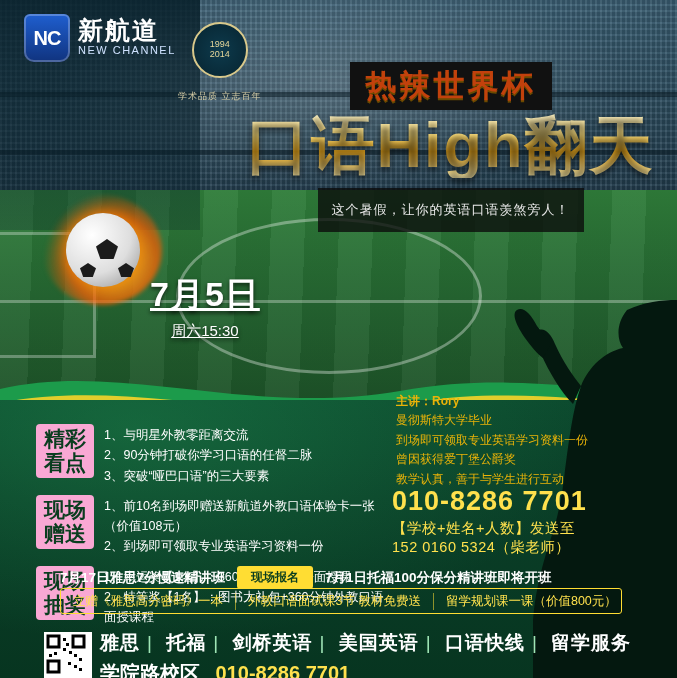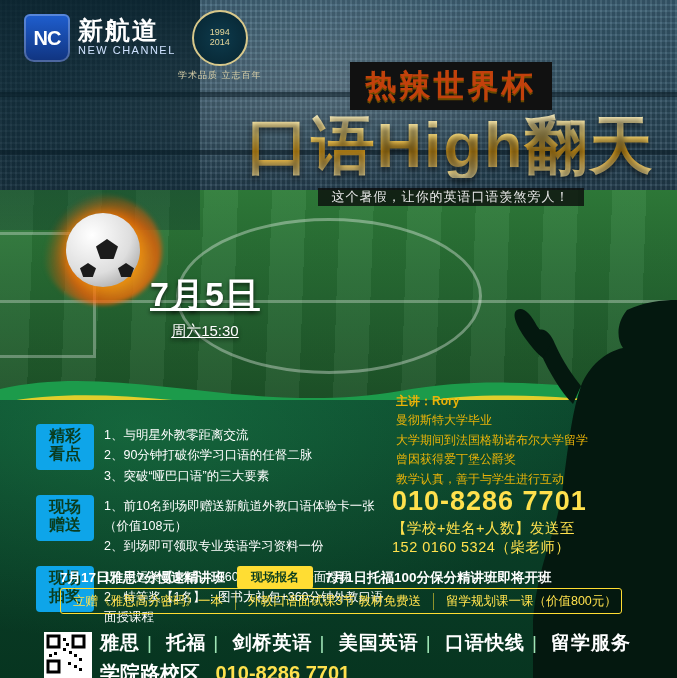--- a/index.html
+++ b/index.html
@@ -72,21 +72,21 @@
   .logo-nc{position:absolute;left:24px;top:14px;display:flex;align-items:center;gap:8px;}
   .nc-badge{
     width:46px;height:48px;background:linear-gradient(180deg,#1f5fd0,#10337e);
     border-radius:6px 6px 10px 10px;color:#fff;display:flex;align-items:center;justify-content:center;
     font-weight:bold;font-size:20px;letter-spacing:-1px;box-shadow:0 0 0 2px rgba(255,255,255,.25) inset;
   }
   .nc-text-cn{color:#fff;font-size:25px;font-weight:bold;letter-spacing:2px;line-height:1;}
   .nc-text-en{color:#cfe2ff;font-size:11px;letter-spacing:1.5px;line-height:1.4;}
   .logo-anniv{position:absolute;left:178px;top:10px;text-align:center;color:#e8e2c6;}
   .anniv-circle{
-    width:52px;height:52px;border-radius:50%;border:2px solid #d9c98b;margin:0 auto;
+    width:52px;height:52px;border-radius:50%;border:2px solid #d9c98b;margin:12px auto;
     display:flex;flex-direction:column;align-items:center;justify-content:center;
     background:radial-gradient(circle,#0d3a4c,#072430);
   }
   .anniv-y{font-size:9px;color:#e6d79a;line-height:1.1;}
   .anniv-sub{font-size:9px;color:#d8cfa8;margin-top:3px;letter-spacing:1px;}
 
   
   .headline-wrap{position:absolute;left:238px;top:62px;width:425px;text-align:center;}
   .hl-top{
     display:inline-block;background:#111;padding:3px 16px;
@@ -94,21 +94,21 @@
     text-shadow:0 2px 0 #6b4a00;
   }
   .hl-main{
     margin-top:2px;font-size:63px;font-weight:bold;line-height:1.05;letter-spacing:2px;
     background:linear-gradient(180deg,#fff7cf 0%,#ffe07a 35%,#e8a71d 60%,#fff0b0 100%);
     -webkit-background-clip:text;background-clip:text;color:transparent;
     text-shadow:0 3px 6px rgba(0,0,0,.55);
   }
   .hl-sub{
     margin-top:10px;display:inline-block;background:rgba(10,10,10,.78);
-    color:#e9e9e9;font-size:13px;padding:0 14px;letter-spacing:1px;
+    color:#e9e9e9;font-size:13px;padding:13px 14px;letter-spacing:1px;
   }
 
   
   .date-block{position:absolute;left:150px;top:272px;text-align:center;color:#fff;text-decoration:underline;}
   .date-main{font-size:34px;font-weight:bold;letter-spacing:1px;text-shadow:0 2px 4px rgba(0,0,0,.7);}
   .date-sub{font-size:15px;margin-top:4px;text-shadow:0 2px 4px rgba(0,0,0,.7);}
   .venue{position:absolute;left:268px;top:272px;color:#fff;font-size:24px;font-weight:bold;line-height:1.5;
     text-shadow:0 2px 5px rgba(0,0,0,.75);}
 
   
@@ -128,22 +128,22 @@
   .ball .p2{left:14px;top:50px;width:16px;height:14px;clip-path:polygon(50% 0,100% 38%,80% 100%,20% 100%,0 38%);}
   .ball .p3{left:52px;top:50px;width:16px;height:14px;clip-path:polygon(50% 0,100% 38%,80% 100%,20% 100%,0 38%);}
 
   
   .silhouette{position:absolute;right:0;top:300px;width:200px;height:378px;}
 
   
   .rows{position:absolute;left:36px;top:424px;width:360px;}
   .row{display:flex;align-items:flex-start;margin-bottom:9px;}
   .tag{
-    width:58px;min-height:40px;background:#0ea5e9;color:#0a3d1f;border-radius:4px;
-    font-size:16px;font-weight:bold;line-height:1.15;text-align:center;
+    width:58px;min-height:40px;background:#f9a8d4;color:#0a3d1f;border-radius:4px;
+    font-size:21px;font-weight:bold;line-height:1.15;text-align:center;
     display:flex;align-items:flex-start;justify-content:center;padding:3px 0;flex:0 0 auto;
   }
   .tag span{display:block;}
   .row-body{margin-left:10px;color:#fff;font-size:12.5px;line-height:1.62;padding-top:1px;}
 
   
   .speaker{position:absolute;left:396px;top:392px;color:#eab308;font-size:12px;line-height:1.62;}
   .speaker .name{font-weight:bold;}
   .phone{
     position:absolute;left:392px;top:486px;color:#ffe14d;font-size:27px;font-weight:bold;letter-spacing:1px;
@@ -285,21 +285,21 @@
       <div class="row-body">
         <div>1、幸运奖【1名】：360分钟外教口语面授课</div>
         <div>2、特等奖【1名】：图书大礼包+360分钟外教口语面授课程</div>
       </div>
     </div>
   </div>
 
   <div class="speaker">
     <div class="name">主讲：Rory</div>
     <div>曼彻斯特大学毕业</div>
-    <div>大学期间到法国格勒诺布尔大学留学</div>
+    <div>到场即可领取专业英语学习资料一份</div>
     <div>曾因获得爱丁堡公爵奖</div>
     <div>教学认真，善于与学生进行互动</div>
   </div>
 
   <div class="phone">010-8286 7701</div>
   <div class="sms1">【学校+姓名+人数】发送至</div>
   <div class="sms2">152 0160 5324（柴老师）</div>
 
   <div class="strip1">
     <span>7月17日雅思7分慢速精讲班</span>

